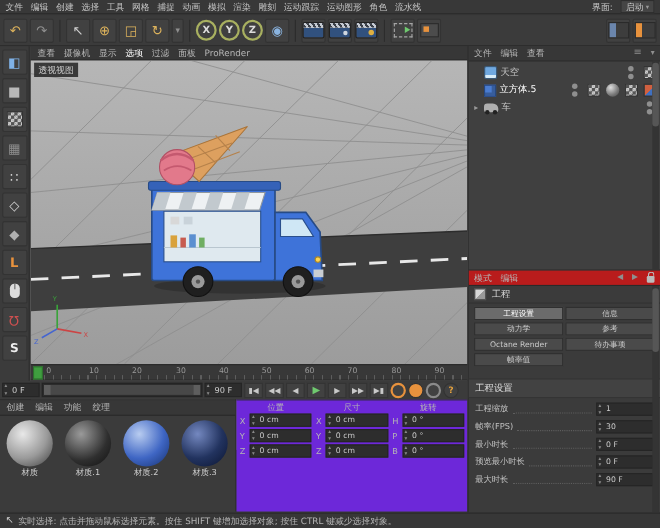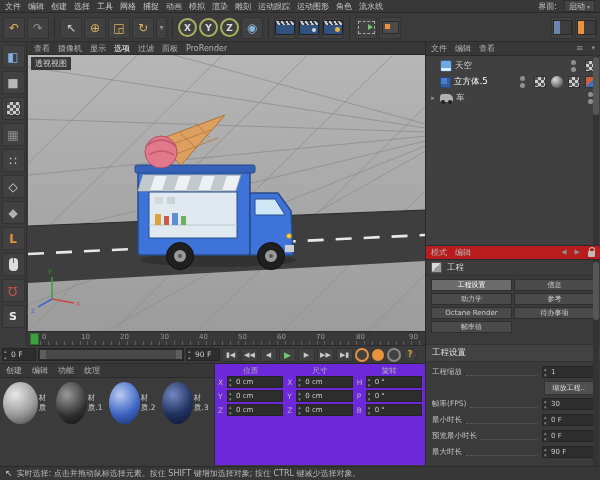--- a/index.html
+++ b/index.html
@@ -110,21 +110,21 @@
   .cbtn.rec{border:2px solid #e8923d;}
   .cbtn.key{background:#e8923d;}
   .cbtn.snd{border:2px solid #8a8a8a;}
   .cbtn.help{color:#e8a33d;font-weight:bold;}
   
   .matpanel{position:absolute;left:0;top:363px;width:215px;height:102px;background:#3b3b3b;
             border-top:1px solid #2a2a2a;border-right:1px solid #2a2a2a;box-sizing:border-box;}
   .mattabs{height:13px;background:#373737;border-bottom:1px solid #2a2a2a;display:flex;gap:10px;
            align-items:center;padding:0 6px;font-size:8px;color:#b5b5b5;}
   .matrow{display:flex;gap:5px;padding:4px 3px;}
-  .mattile{width:48px;display:flex;flex-direction:row;align-items:center;gap:1px;}
+  .mattile{width:48px;display:flex;flex-direction:column;align-items:center;gap:1px;}
   .sphere{width:42px;height:42px;border-radius:50%;}
   .mat-0{background:radial-gradient(circle at 35% 30%,#e8e8e8,#9a9a9a 55%,#3c3c3c 100%);}
   .mat-1{background:radial-gradient(circle at 35% 30%,#9a9a9a,#2f2f2f 60%,#101010 100%);}
   .mat-2{background:radial-gradient(circle at 35% 30%,#b8ccf0,#3f66c4 55%,#15306e 100%);}
   .mat-3{background:radial-gradient(circle at 35% 30%,#7488c0,#22335f 55%,#0a1430 100%);}
   .matlabel{font-size:7.5px;color:#ccc;}
   
   .coordpanel{position:absolute;left:215px;top:363px;width:210px;height:102px;background:#6d28d9;
               border-top:1px solid #2a2a2a;padding:2px 3px;box-sizing:border-box;}
   .cgrid{display:flex;gap:4px;}
@@ -425,21 +425,21 @@
     <div class="playhead"></div>
     <span class="tick" style="left:14px">0</span>
     <span class="tick" style="left:53px">10</span>
     <span class="tick" style="left:92px">20</span>
     <span class="tick" style="left:132px">30</span>
     <span class="tick" style="left:171px">40</span>
     <span class="tick" style="left:210px">50</span>
     <span class="tick" style="left:249px">60</span>
     <span class="tick" style="left:288px">70</span>
     <span class="tick" style="left:328px">80</span>
-    <span class="tick" style="left:381px">90</span>
+    <span class="tick" style="left:367px">90</span>
   </div>
 
   <div class="transport">
     <div class="tfield nfield">
         <span>0 F</span>
       </div>
     <div class="rangebar">
       <div class="rangefill"></div>
       <div class="grip l"></div>
       <div class="grip r"></div>
@@ -622,23 +622,20 @@
     <div class="asection">工程设置</div>
     <div class="aprops">
       <div class="aprow">
         <span class="alabel">工程缩放</span>
         <span class="aleader"></span>
         <div class="afield nfield">
             <span>1</span>
           </div>
       </div>
       <div class="aprow">
-        <div class="abtn">缩放工程..</div>
-      </div>
-      <div class="aprow">
         <span class="alabel">帧率(FPS)</span>
         <span class="aleader"></span>
         <div class="afield nfield">
             <span>30</span>
           </div>
       </div>
       <div class="aprow">
         <span class="alabel">最小时长</span>
         <span class="aleader"></span>
         <div class="afield nfield">

